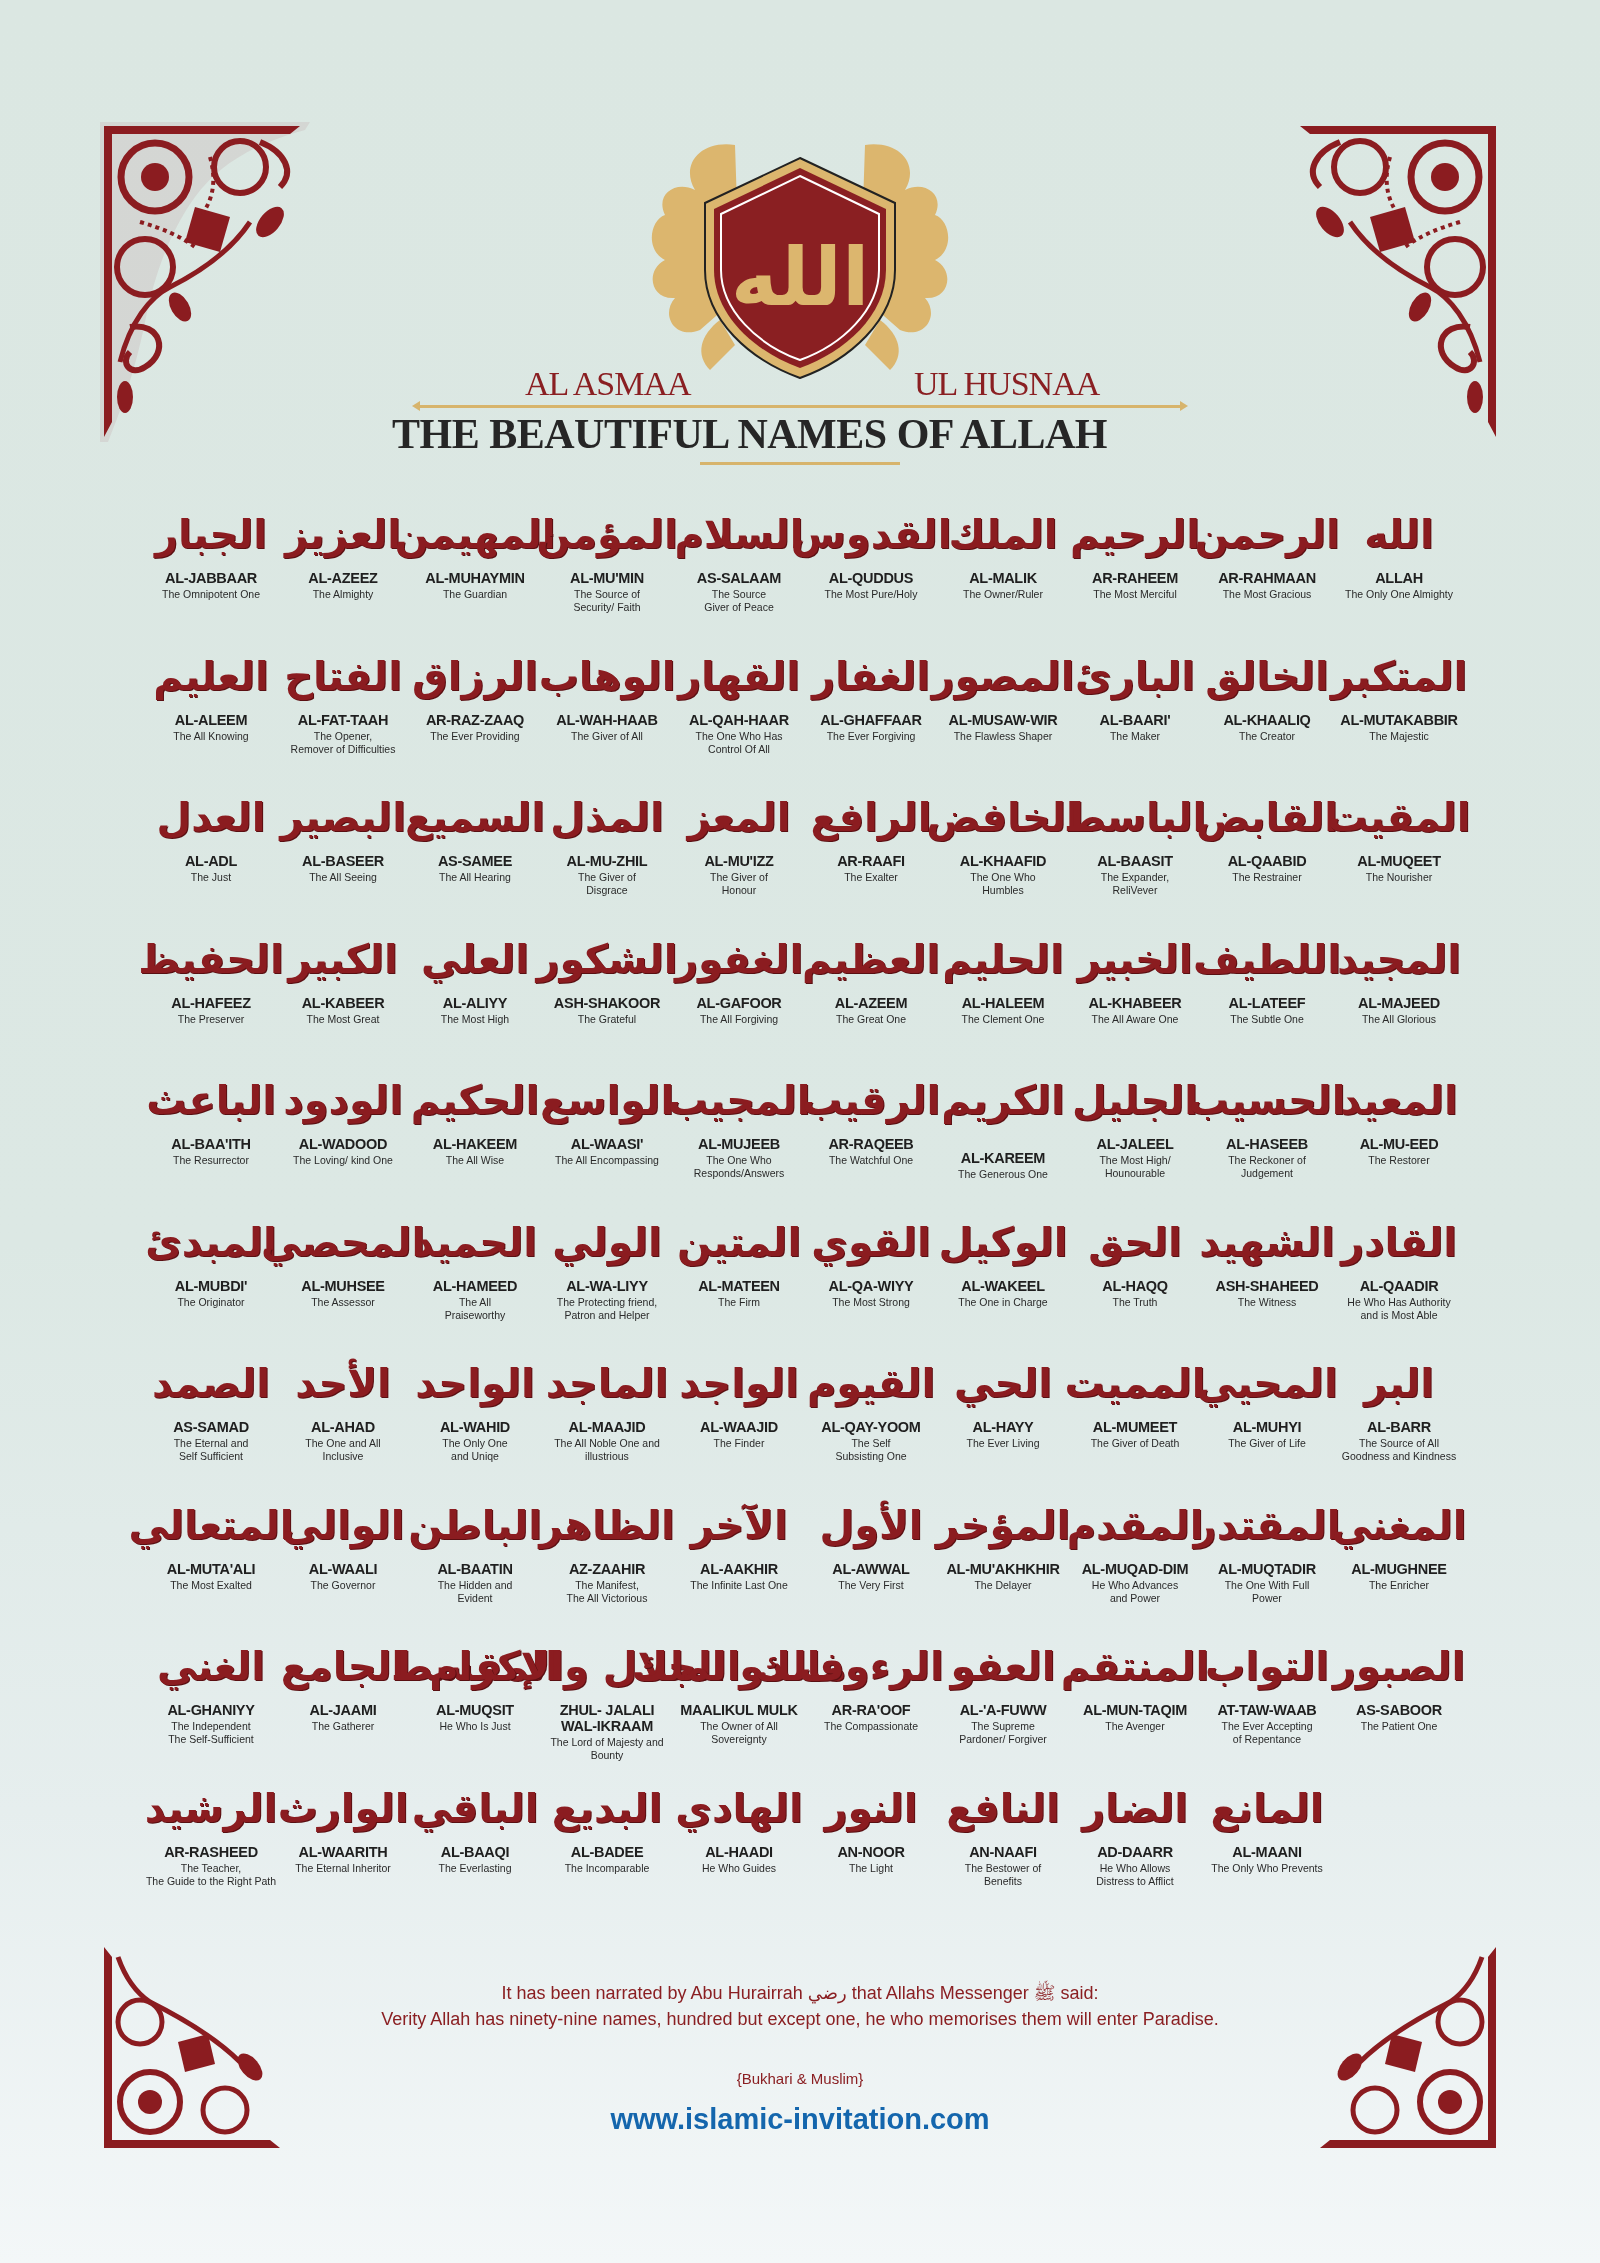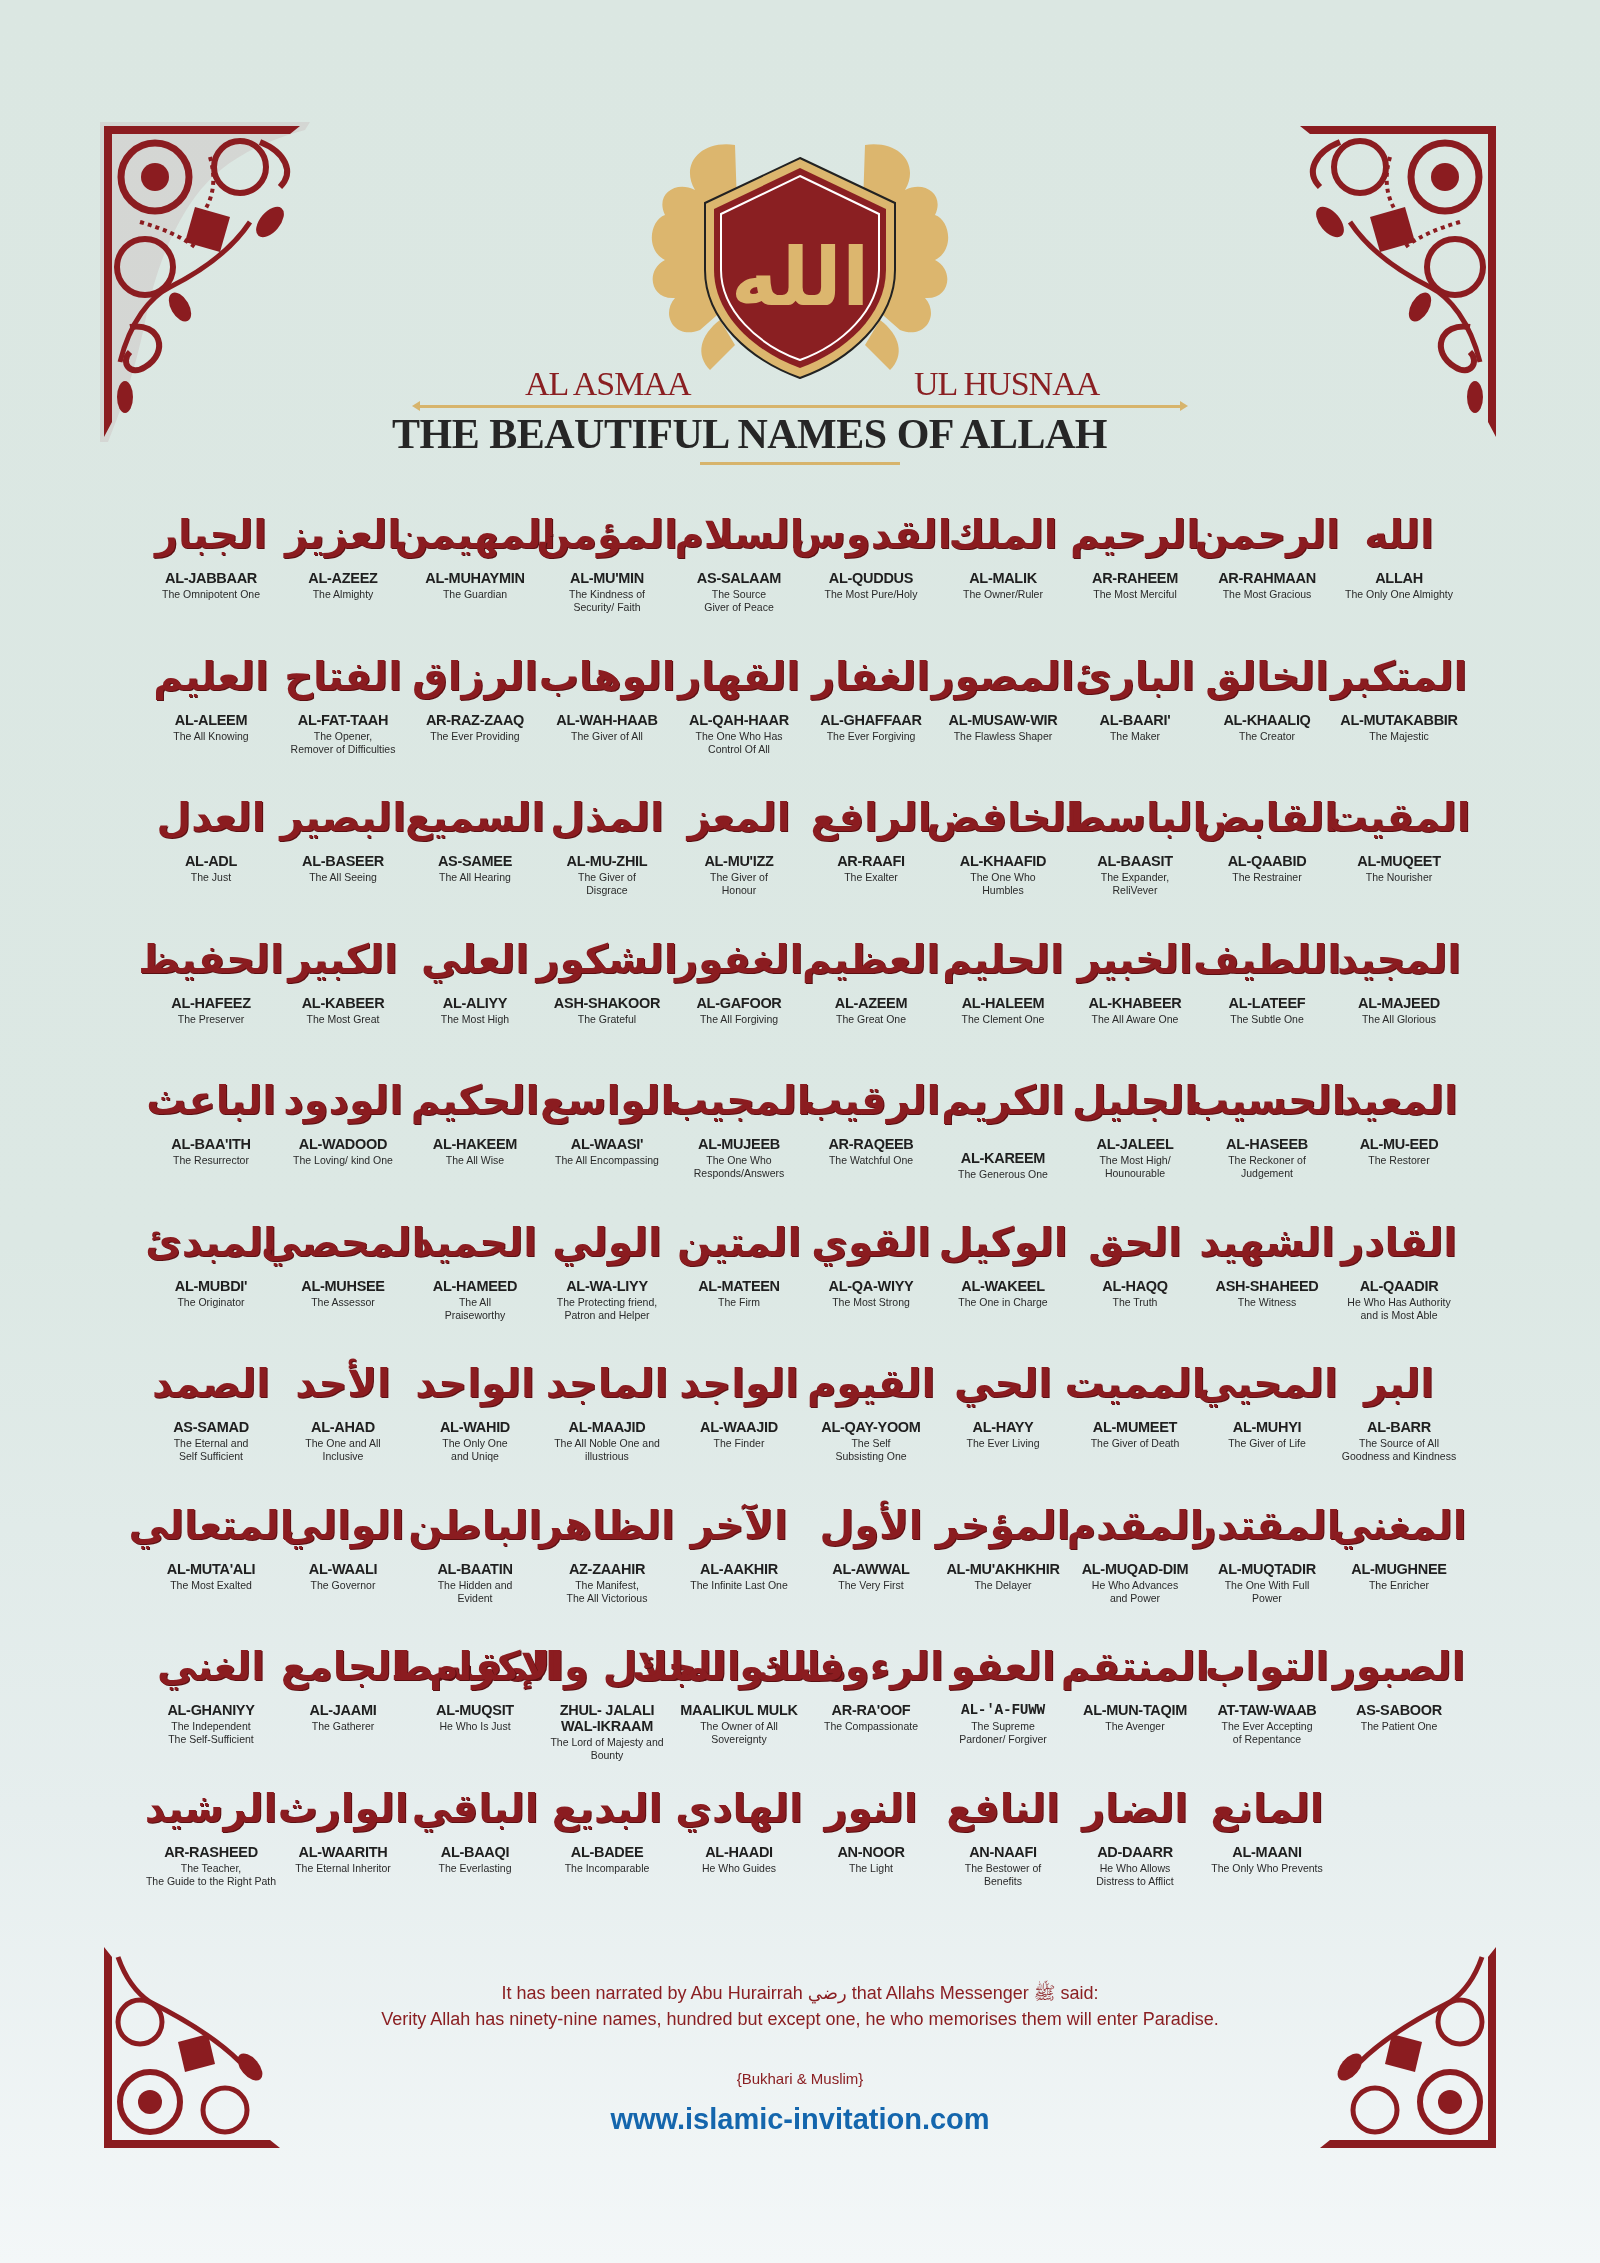--- a/index.html
+++ b/index.html
@@ -140,21 +140,21 @@
       <div class="meaning">The Almighty</div>
     </div>
     <div class="cell">
       <div class="arabic">المهيمن</div>
       <div class="translit" style="white-space: pre-line;">AL-MUHAYMIN</div>
       <div class="meaning">The Guardian</div>
     </div>
     <div class="cell">
       <div class="arabic">المؤمن</div>
       <div class="translit" style="white-space: pre-line;">AL-MU'MIN</div>
-      <div class="meaning">The Kindness of
+      <div class="meaning">The Source of
 Security/ Faith</div>
     </div>
     <div class="cell">
       <div class="arabic">السلام</div>
       <div class="translit" style="white-space: pre-line;">AS-SALAAM</div>
       <div class="meaning">The Source
 Giver of Peace</div>
     </div>
     <div class="cell">
       <div class="arabic">القدوس</div>
@@ -581,21 +581,21 @@
       <div class="meaning">The Owner of All
 Sovereignty</div>
     </div>
     <div class="cell">
       <div class="arabic">الرءوف</div>
       <div class="translit" style="white-space: pre-line;">AR-RA'OOF</div>
       <div class="meaning">The Compassionate</div>
     </div>
     <div class="cell">
       <div class="arabic">العفو</div>
-      <div class="translit" style="white-space: pre-line; font-family: Liberation Mono, monospace;">AL-'A-FUWW</div>
+      <div class="translit" style="white-space: pre-line;">AL-'A-FUWW</div>
       <div class="meaning">The Supreme
 Pardoner/ Forgiver</div>
     </div>
     <div class="cell">
       <div class="arabic">المنتقم</div>
       <div class="translit" style="white-space: pre-line;">AL-MUN-TAQIM</div>
       <div class="meaning">The Avenger</div>
     </div>
     <div class="cell">
       <div class="arabic">التواب</div>

